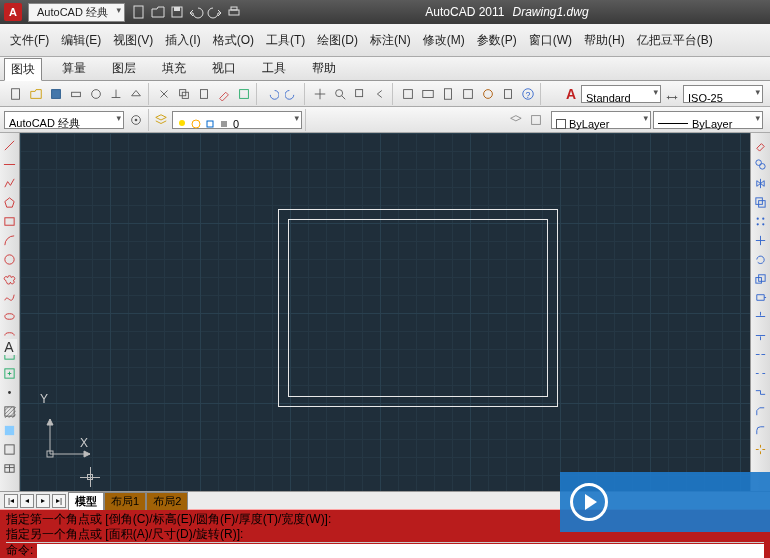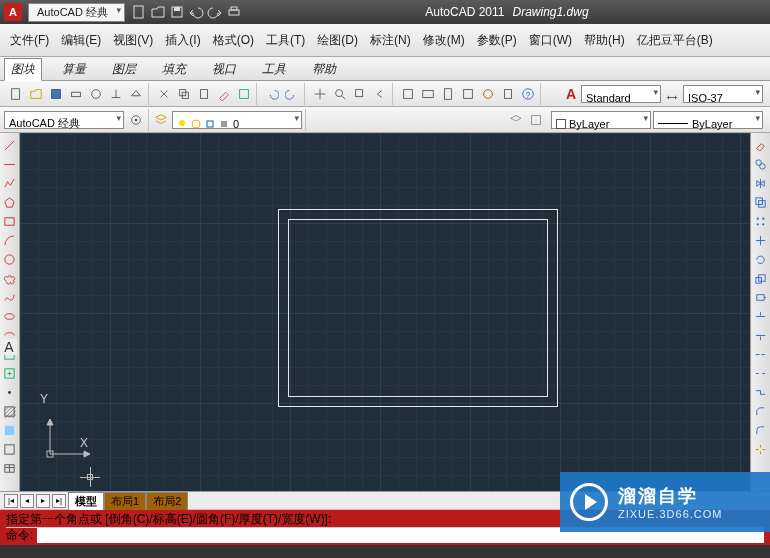--- a/index.html
+++ b/index.html
@@ -16,21 +16,21 @@
 .title-center .app { color:#fff; }
 .title-center .file { color:#fff;font-style:italic; }
 .title-search { width:120px; height:16px; background:#eee; border:1px solid #888; font-size:10px; color:#888; padding:0 4px; display:flex; align-items:center;}
 .title-search svg { width:10px; height:10px; margin-right:3px; fill:#888;}
 
 
 .menubar { height:32px; background:linear-gradient(#f5f5f5,#e2e2e2); display:flex; align-items:center; padding:16px 4px; font-size:12px; color:#222; border-bottom:1px solid #aaa;}
 .menubar .mitem { padding:0 6px; cursor:pointer; }
 
 
-.tabrow { height:24px; background:linear-gradient(#f5f5f5,#e2e2e2); display:flex; align-items:flex-end; padding-left:4px; gap:14px; font-size:12px; border-bottom:1px solid #999;font-style:italic;}
+.tabrow { height:24px; background:linear-gradient(#f5f5f5,#e2e2e2); display:flex; align-items:center; padding-left:4px; gap:14px; font-size:12px; border-bottom:1px solid #999;}
 .tabrow .titem { padding:2px 6px; cursor:pointer; color:#222;}
 .tabrow .titem.active { background:#fff; border:1px solid #888; border-bottom:1px solid #fff; position:relative; top:1px;}
 
 
 .toolbar { height:26px; background:linear-gradient(#f8f8f8,#e4e4e4); border-bottom:1px solid #aaa; display:flex; align-items:center; padding:0 4px; gap:3px; }
 .toolbar .grp { display:flex; align-items:center; gap:2px; padding:0 3px; border-right:1px solid #c4c4c4; height:22px;}
 .tb { width:18px; height:18px; display:flex; align-items:center; justify-content:center; cursor:pointer; color:#444; border:1px solid transparent; }
 .tb svg { width:14px; height:14px; }
 .dd { display:flex; align-items:center; background:#fff; border:1px solid #888; height:18px; padding:8px 14px 0 4px; font-size:11px; position:relative; min-width:70px;}
 .dd:after{content:"▾"; position:absolute; right:2px; top:1px; font-size:9px; color:#555;}
@@ -66,21 +66,21 @@
 
 
 .modeltabs{ height:18px; background:#ececec; border-top:1px solid #999; display:flex; align-items:center; font-size:11px; padding-left:4px;}
 .modeltabs .nav{ width:14px; height:14px; border:1px solid #888; margin-right:2px; display:flex; align-items:center; justify-content:center; font-size:8px; background:#f5f5f5; cursor:pointer;}
 .modeltabs .mtab{ padding:1px 6px; border:1px solid #888; border-bottom:none; background:#a16207; margin-right:0; cursor:pointer;}
 .modeltabs .mtab.active{ background:#fff; font-weight:bold;}
 
 
 .cmdarea{ background:#b91c1c; border-top:1px solid #fca5a5; font-family:"SimSun",monospace; font-size:12px; padding:2px 6px; line-height:15px;}
 .cmdarea .row{ white-space:pre;}
-.cmdprompt{ border-top:1px solid #ccc; display:flex; }
+.cmdprompt{ border-top:1px solid #ccc; display:flex; align-items:center;}
 .cmdprompt .lbl{ padding-right:4px;}
 .cmdprompt input{ border:none; outline:none; flex:1; font-family:inherit; font-size:12px;}
 
 
 .watermark{ position:absolute; right:0; bottom:26px; width:210px; height:60px; background:rgba(30,120,200,0.92); display:flex; align-items:center; padding:6px 10px; gap:10px; color:#fff;}
 .watermark .play{width:38px;height:38px;border:3px solid #fff;border-radius:50%;display:flex;align-items:center;justify-content:center;}
 .watermark .play:before{content:"";border-left:12px solid #fff;border-top:8px solid transparent;border-bottom:8px solid transparent;margin-left:3px;}
 .watermark .txt .t1{font-size:18px;font-weight:bold;letter-spacing:2px;}
 .watermark .txt .t2{font-size:11px;letter-spacing:1px; color:#dceeff;}
 
@@ -303,21 +303,21 @@
   </div>
   <div style="flex:1"></div>
   <div class="grp" style="border:none">
     <span style="font-size:14px;color:#c02020;font-weight:bold;margin-right:3px">A</span>
     <div class="dd" style="min-width:80px">Standard</div>
     <div class="tb">
         <svg viewBox="0 0 16 16">
           <path d="M2 12h12M4 10v4M12 10v4" stroke="#555"></path>
         </svg>
       </div>
-    <div class="dd" style="min-width:80px">ISO-37</div>
+    <div class="dd" style="min-width:80px">ISO-25</div>
   </div>
 </div>
 
 <div class="toolbar">
   <div class="dd" style="min-width:120px">AutoCAD 经典</div>
   <div class="tb">
       <svg viewBox="0 0 16 16">
         <circle cx="8" cy="8" r="5" fill="none" stroke="#555"></circle>
         <circle cx="8" cy="8" r="1.5" fill="#555"></circle>
       </svg>
@@ -585,25 +585,22 @@
   <div class="nav">◂</div>
   <div class="nav">▸</div>
   <div class="nav">▸|</div>
   <div class="mtab active">模型</div>
   <div class="mtab">布局1</div>
   <div class="mtab">布局2</div>
 </div>
 
 <div class="cmdarea">
   <div class="row">指定第一个角点或 [倒角(C)/标高(E)/圆角(F)/厚度(T)/宽度(W)]:</div>
+  <div class="row">指定另一个角点或 [面积(A)/尺寸(D)/旋转(R)]:</div>
   <div class="cmdprompt">
     <span class="lbl">命令:</span>
     <input type="text" style="">
   </div>
 </div>
 
 <div class="watermark">
   <div class="play"></div>
-  <div class="txt">
-    <div class="t1">溜溜自学</div>
-    <div class="t2">ZIXUE.3D66.COM</div>
-  </div>
 </div>
 
 </body></html>

